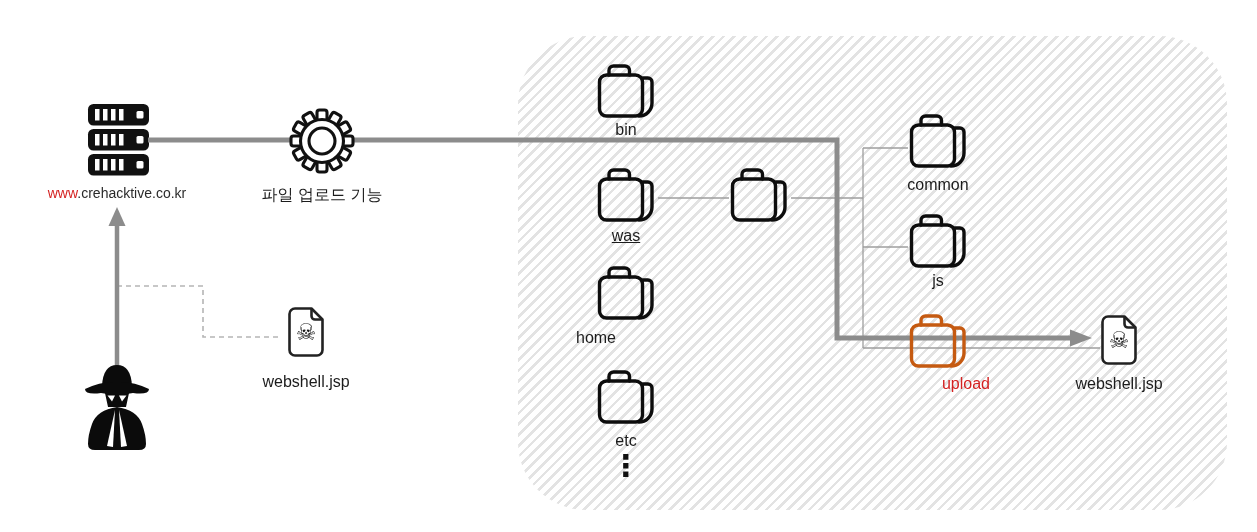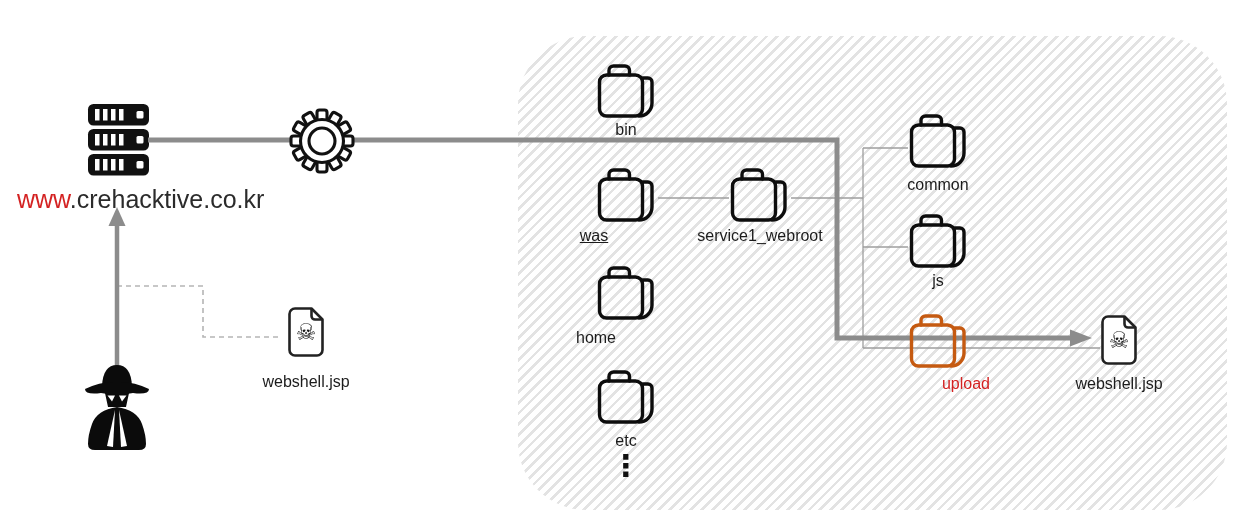--- a/index.html
+++ b/index.html
@@ -7,41 +7,41 @@
     position:relative;width:1257px;height:532px;background:#ffffff;overflow:hidden;
     font-family:"Liberation Sans","DejaVu Sans",sans-serif;color:#1c1c1c;
   }
   .hatch{
     position:absolute;left:518px;top:36px;width:709px;height:474px;border-radius:68px;
     background:repeating-linear-gradient(135deg,#e3e3e3 0px,#e3e3e3 2.6px,#ffffff 2.6px,#ffffff 7.6px);
     z-index:0;
   }
   .labels{position:absolute;inset:0;z-index:1;}
   .label{position:absolute;text-align:center;font-size:16px;line-height:1.15;white-space:nowrap;color:#1c1c1c;}
-  .label.big{font-size:25px;}
+  .label.big{font-size:14px;}
   .red{color:#d42222;}
   .dark{color:#2b2b2b;}
   .ellipsis{position:absolute;text-align:center;font-size:30px;font-weight:700;line-height:0.9;color:#111;}
   svg.overlay{position:absolute;left:0;top:0;z-index:2;pointer-events:none;}
 </style>
 </head>
 <body>
 
 <div class="canvas">
 
   <div class="hatch"></div>
 
   <div class="labels">
     <div class="label big" style="left:17px;top:185px;width:200px;"><span class="red">www</span><span class="dark">.crehacktive.co.kr</span></div>
+    <div class="label" style="left:252px;top:186px;width:140px;">파일 업로드 기능</div>
     <div class="label" style="left:246px;top:373px;width:120px;">webshell.jsp</div>
     <div class="label" style="left:57px;top:432px;width:120px;">공격자</div>
 
     <div class="label" style="left:566px;top:121px;width:120px;">bin</div>
-    <div class="label" style="left:534px;top:227px;width:120px;text-decoration:underline;">was</div>
-    <div class="label" style="left:675px;top:227px;width:170px;">service1_webroot</div>
+    <div class="label" style="left:566px;top:227px;width:120px;text-decoration:underline;">was</div>
     <div class="label" style="left:536px;top:329px;width:120px;">home</div>
     <div class="label" style="left:566px;top:432px;width:120px;">etc</div>
     <div class="ellipsis" style="left:606px;top:452px;width:40px;">⋮</div>
 
     <div class="label" style="left:878px;top:176px;width:120px;">common</div>
     <div class="label" style="left:878px;top:272px;width:120px;">js</div>
     <div class="label red" style="left:906px;top:375px;width:120px;">upload</div>
     <div class="label" style="left:1058px;top:375px;width:122px;">webshell.jsp</div>
   </div>
 

